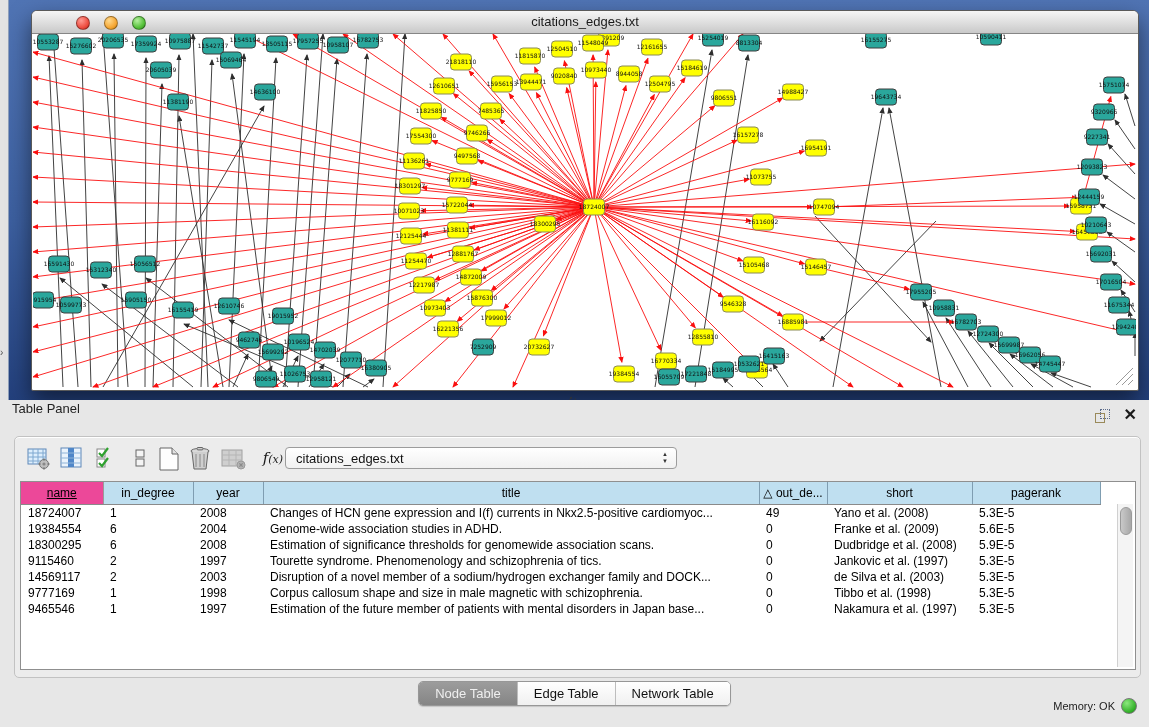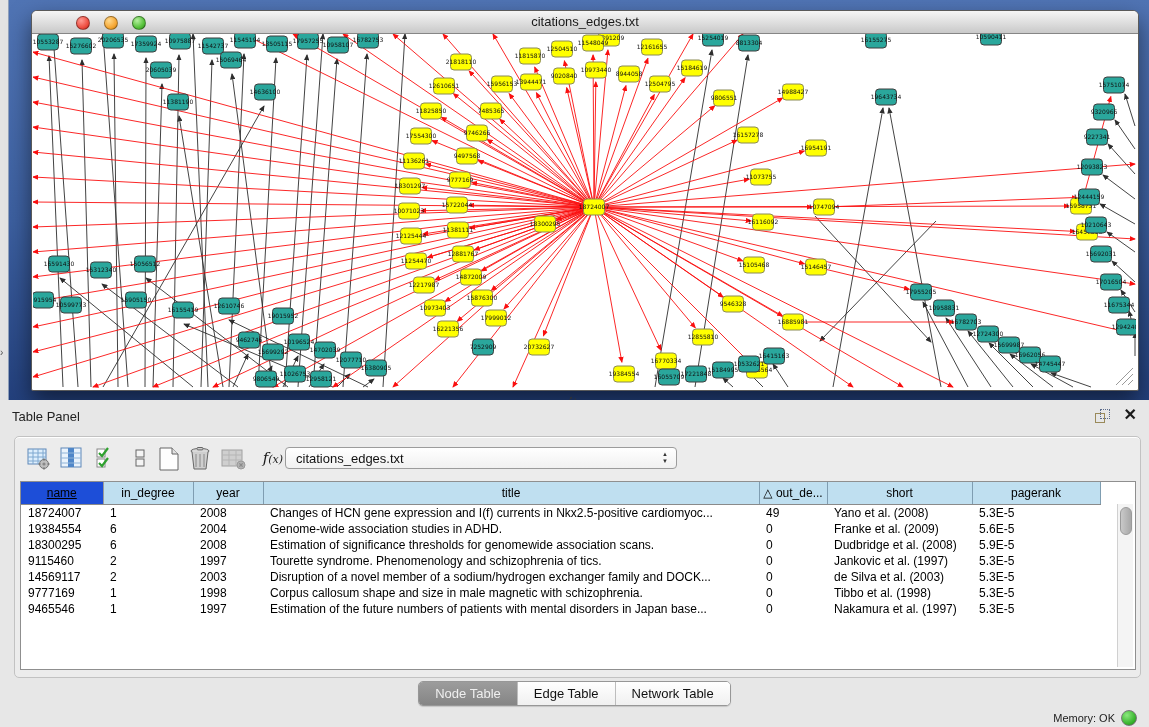--- a/index.html
+++ b/index.html
@@ -18,56 +18,56 @@
   .light{position:absolute;top:5px;width:12px;height:12px;border-radius:50%;border:1px solid rgba(0,0,0,.35);}
   #light-close{left:44px;background:radial-gradient(circle at 35% 30%,#ff9a92,#ee4f42 60%,#c22016);}
   #light-min{left:72px;background:radial-gradient(circle at 35% 30%,#ffd98c,#f6a836 60%,#c77e0e);}
   #light-zoom{left:100px;background:radial-gradient(circle at 35% 30%,#b6f0a0,#57c23b 60%,#2e8f1a);}
   #canvas{position:absolute;left:1px;top:23px;width:1103px;height:354px;background:#fff;overflow:hidden;}
   #graph{display:block;}
   #resize-cursor{position:absolute;left:569px;top:396px;font-size:9px;color:#333;line-height:9px;}
   
   #table-panel{position:absolute;left:0;top:400px;width:1149px;height:327px;background:#e7e7e7;}
   #panel-header{position:relative;height:34px;}
-  #panel-title{position:absolute;left:12px;top:9px;font-size:13px;color:#222;}
+  #panel-title{position:absolute;left:12px;top:1px;font-size:13px;color:#222;}
   #float-icon{position:absolute;right:40px;top:9px;width:14px;height:14px;}
   #float-icon .sq1{position:absolute;left:0;top:4px;width:8px;height:8px;border:1.5px solid #9a8a5a;background:#e7e7e7;}
   #float-icon .sq2{position:absolute;left:5px;top:0;width:8px;height:8px;border:1.5px dotted #5a6a8a;}
   #panel-close{position:absolute;right:12px;top:6px;font-size:16px;font-weight:bold;color:#1a1a1a;line-height:18px;}
   #pane{position:absolute;left:14px;top:36px;width:1125px;height:240px;background:#ececec;
         border:1px solid #c2c2c2;border-radius:5px;box-shadow:inset 0 1px 0 #fff;}
   
   #toolbar{position:absolute;left:8px;top:6px;height:34px;width:1100px;}
   .tb-icon{position:absolute;top:3px;width:24px;height:26px;}
   .tb-icon svg{display:block;}
   #fx-icon{font-family:"DejaVu Serif",serif;font-style:italic;font-size:15px;color:#1a1a1a;top:6px;text-align:right;}
   #fx-icon .small{font-size:11px;}
   #net-select{position:absolute;left:262px;top:4px;width:392px;height:22px;background:linear-gradient(#ffffff,#f1f1f1);
               border:1px solid #9c9c9c;border-radius:4px;font-size:13px;color:#111;line-height:21px;padding-left:10px;box-sizing:border-box;}
   #net-select .stepper{position:absolute;right:6px;top:3px;width:10px;text-align:center;font-size:6px;color:#333;line-height:7px;}
   
   #tablewrap{position:absolute;left:5px;top:44px;width:1114px;height:187px;background:#fff;border:1px solid #8f8f8f;overflow:hidden;}
   table{border-collapse:collapse;table-layout:fixed;width:1079px;font-size:12px;color:#000;}
   th{height:20px;font-weight:normal;text-align:center;background:#bfdff0;
      border-right:1px solid #7f9db1;border-bottom:1px solid #8a8a8a;overflow:hidden;white-space:nowrap;}
-  th.hname{background:#1d4ed8;border-right:1px solid #9a9a9a;text-decoration:underline;}
+  th.hname{background:#ec4899;border-right:1px solid #9a9a9a;text-decoration:underline;}
   td{height:16px;padding:0 0 0 7px;border:none;overflow:hidden;white-space:nowrap;}
   #vscroll{position:absolute;right:2px;top:22px;width:15px;height:163px;background:#f4f4f4;border-left:1px solid #d0d0d0;}
   #vthumb{position:absolute;left:2px;top:3px;width:10px;height:26px;background:linear-gradient(90deg,#c9c9c9,#a8a8a8);
           border:1px solid #9a9a9a;border-radius:6px;}
   
   #tabs{position:absolute;left:0;right:0;top:281px;height:26px;text-align:center;}
   #seg{display:inline-flex;border:1px solid #979797;border-radius:5px;overflow:hidden;background:#fff;
        box-shadow:0 1px 1px rgba(0,0,0,.15);}
   .seg-btn{padding:0 16px;height:23px;line-height:23px;font-size:13px;color:#111;
            background:linear-gradient(#ffffff,#f0f0f0);border-left:1px solid #bdbdbd;}
   .seg-btn:first-child{border-left:none;}
   .seg-btn.sel{background:linear-gradient(#9c9c9c,#858585);color:#efefef;}
   
-  #status{position:absolute;left:0;top:310px;width:1149px;height:17px;}
+  #status{position:absolute;left:0;top:298px;width:1149px;height:17px;}
   #mem-label{position:absolute;right:34px;top:2px;font-size:11px;color:#222;}
   #mem-dot{position:absolute;right:12px;top:0px;width:14px;height:14px;border-radius:50%;
            background:radial-gradient(circle at 35% 30%,#8ce87e,#36b32c 65%,#1f7d18);border:1px solid #777;}
 </style>
 </head>
 <body>
 
 <div id="app">
 
   <div id="desktop">
@@ -864,21 +864,21 @@
                 <td>1998</td>
                 <td>Corpus callosum shape and size in male magnetic with schizophrenia.</td>
                 <td>0</td>
                 <td>Tibbo et al. (1998)</td>
                 <td>5.3E-5</td>
               </tr>
               <tr>
                 <td>9465546</td>
                 <td>1</td>
                 <td>1997</td>
-                <td>Estimation of the future numbers of patients with mental disorders in Japan base...</td>
+                <td>Estimation of the future member of patients with mental disorders in Japan base...</td>
                 <td>0</td>
                 <td>Nakamura et al. (1997)</td>
                 <td>5.3E-5</td>
               </tr>
             </tbody>
         </table>
         <div id="vscroll">
             <div id="vthumb"></div>
           </div>
       </div>

